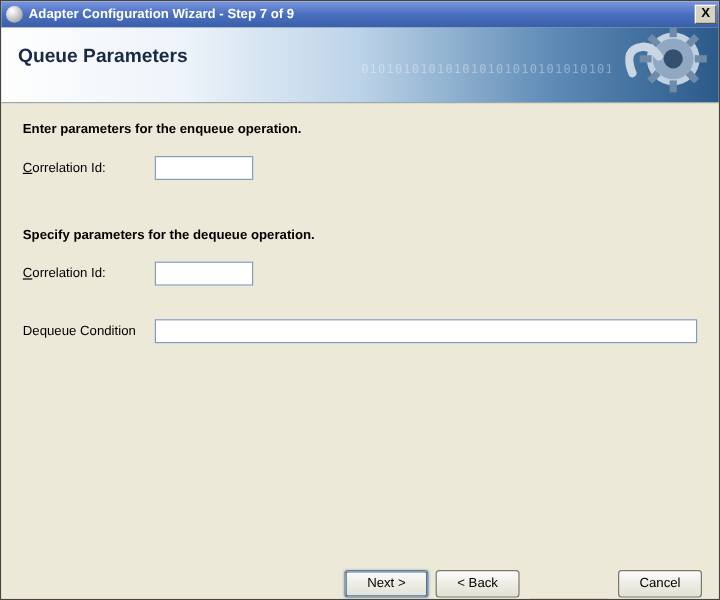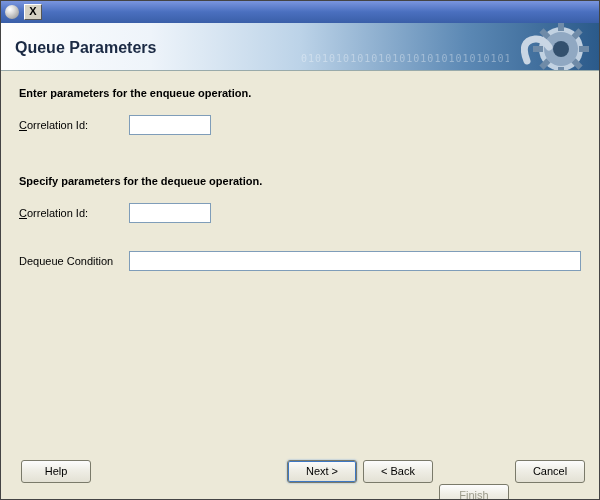--- a/index.html
+++ b/index.html
@@ -38,21 +38,21 @@
     border-right-color: #555;
     border-bottom-color: #555;
     font-family: Arial;
     font-size: 11px;
     font-weight: bold;
     line-height: 12px;
     text-align: center;
     cursor: default;
   }
   .header-banner {
-    height: 48px;
+    height: 63px;
     background: linear-gradient(to right,
       #fefefe 0%, #eef4fa 25%, #bcd3e8 50%, #5b88b4 78%, #2b5a8a 100%);
     position: relative;
     border-bottom: 1px solid #9aa;
     overflow: hidden;
   }
   .banner-title {
     position: absolute;
     left: 14px;
     top: 16px;
@@ -136,20 +136,21 @@
   .btn-disabled {
     color: #9a9a8a;
     margin-top: 48px;
   }
 </style>
 </head>
 <body>
 
 <div class="titlebar">
   <div class="title-icon"></div>
+  <div class="title-text">Adapter Configuration Wizard - Step 7 of 9</div>
   <div class="close-btn">X</div>
 </div>
 
 <div class="header-banner">
   <div class="banner-title">Queue Parameters</div>
   <div class="banner-digits">01010101010101010101010101010101010101010101</div>
   <svg class="gear" width="72" height="62" viewBox="0 0 72 62">
     <g transform="translate(40,28)">
       <circle r="22" fill="#d9e4ef" opacity="0.85"></circle>
       <g fill="#6f8ba8">
@@ -190,19 +191,18 @@
   <div class="spacer" style="height:18px"></div>
 
   <div class="form-row">
     <div class="form-label">Dequeue Condition</div>
     <input type="text" class="txt txt-wide" value="" style="">
   </div>
 
 </div>
 
 <div class="footer">
-  <button class="btn">Help</button>
   <div class="footer-spacer"></div>
   <button class="btn btn-default">Next &gt;</button>
   <button class="btn">&lt; Back</button>
   <button class="btn btn-disabled">Finish</button>
   <button class="btn">Cancel</button>
 </div>
 
 </body></html>

